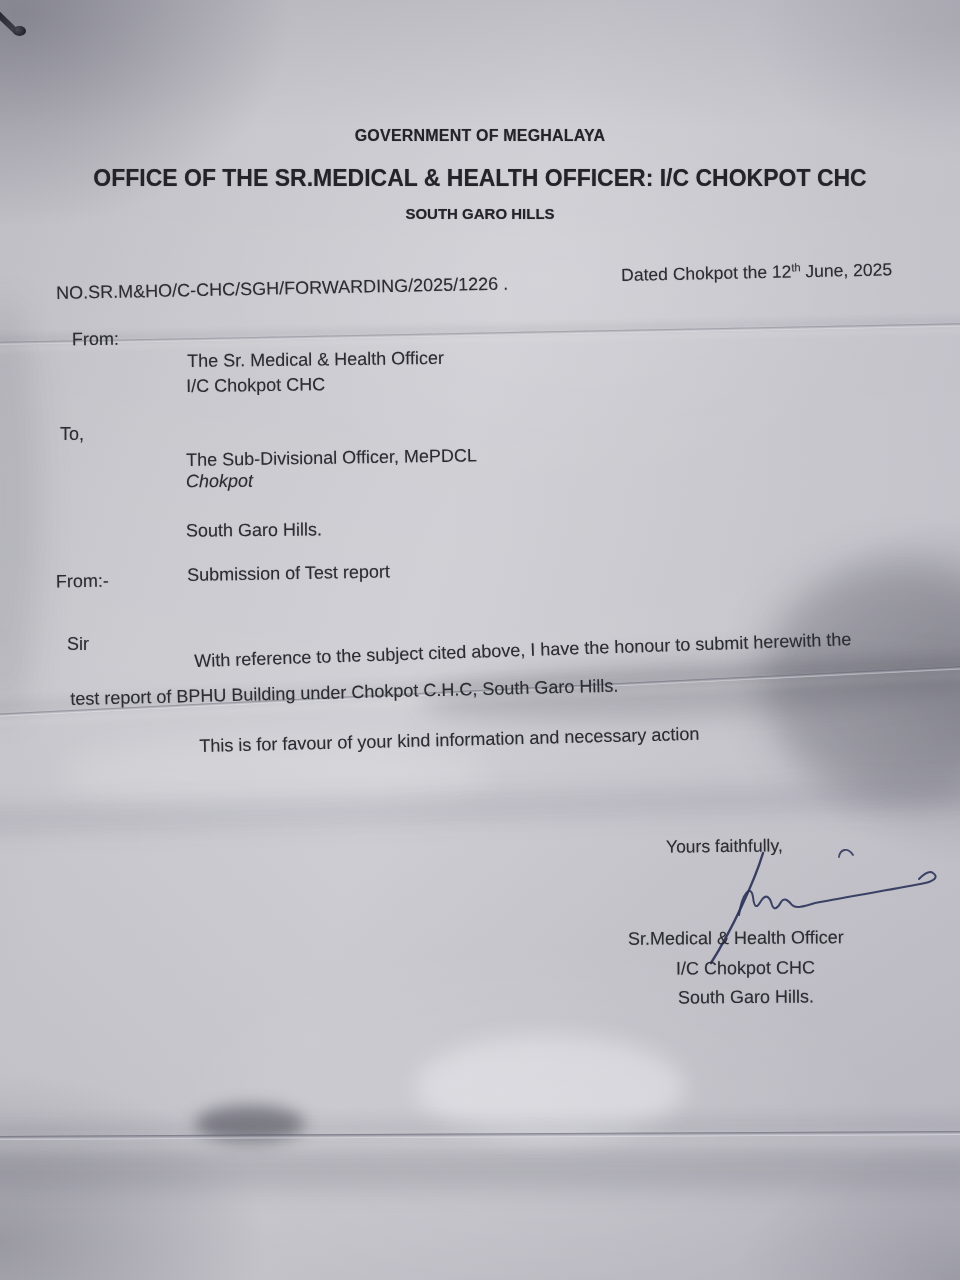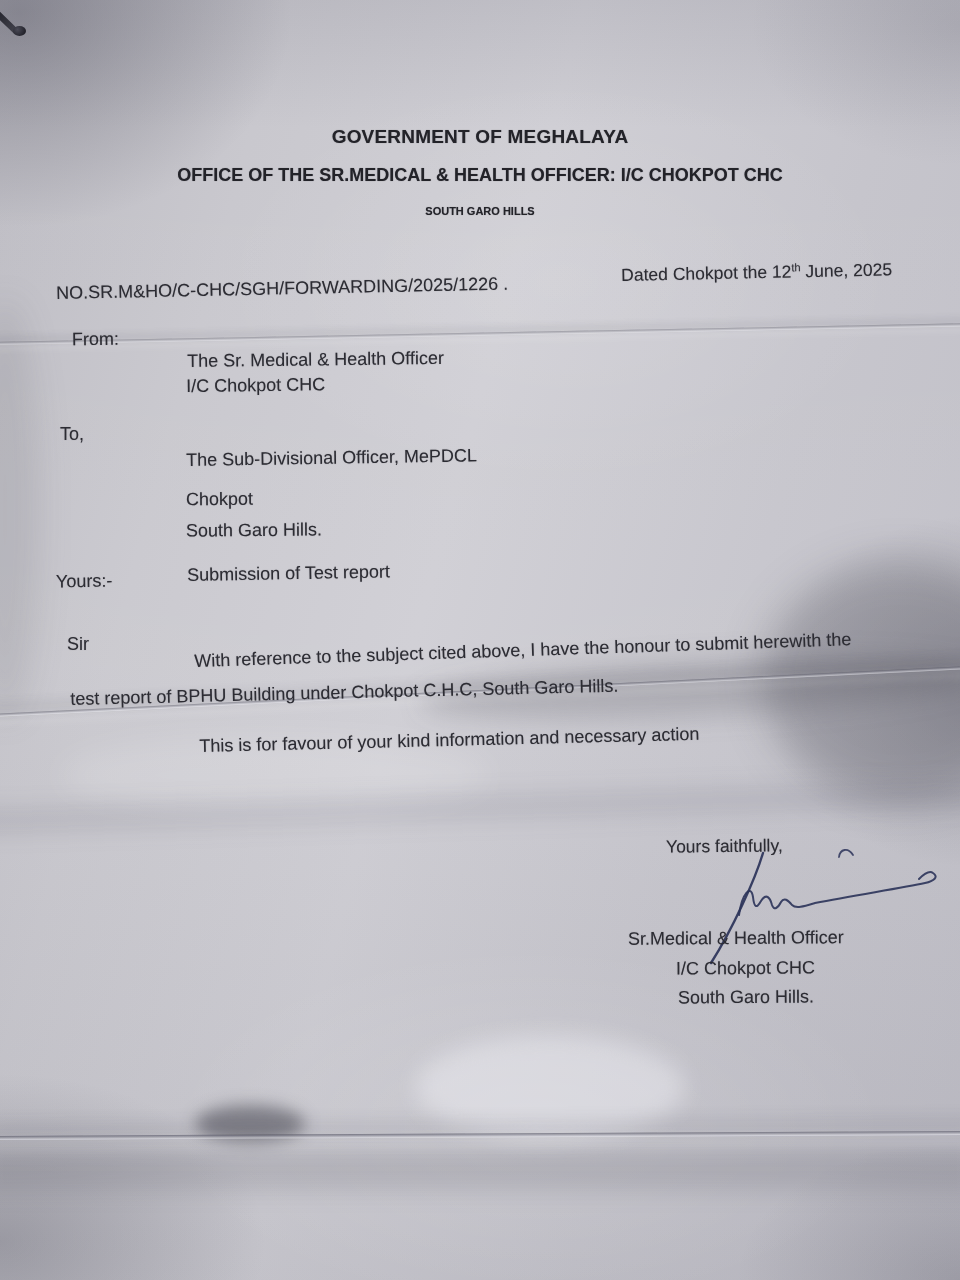--- a/index.html
+++ b/index.html
@@ -74,37 +74,37 @@
   <div class="crease crease-b"></div>
   <div class="soft hl-below-b"></div>
   <div class="soft sh-band-800"></div>
   <div class="soft hl-bump-c"></div>
   <div class="soft sh-smudge-c"></div>
   <div class="crease crease-c"></div>
   <div class="soft sh-below-c"></div>
   <div class="pin-rod"></div>
   <div class="pin-head"></div>
 
-  <div class="tl hdr" style="top:126px;font-size:19px;letter-spacing:.2px;">GOVERNMENT OF MEGHALAYA</div>
-  <div class="tl hdr" style="top:165px;font-size:18px;">OFFICE OF THE SR.MEDICAL &amp; HEALTH OFFICER: I/C CHOKPOT CHC</div>
-  <div class="tl hdr" style="top:205px;font-size:11px;">SOUTH GARO HILLS</div>
+  <div class="tl hdr" style="top:126px;font-size:16px;letter-spacing:.2px;">GOVERNMENT OF MEGHALAYA</div>
+  <div class="tl hdr" style="top:165px;font-size:23px;">OFFICE OF THE SR.MEDICAL &amp; HEALTH OFFICER: I/C CHOKPOT CHC</div>
+  <div class="tl hdr" style="top:205px;font-size:15px;">SOUTH GARO HILLS</div>
 
   <div class="tl" style="left:56px;top:283px;transform:rotate(-1.2deg);transform-origin:left top;">NO.SR.M&amp;HO/C-CHC/SGH/FORWARDING/2025/1226 .</div>
   <div class="tl" style="left:621px;top:265px;font-size:17.5px;transform:rotate(-1.2deg);transform-origin:left top;"><span>Dated Chokpot the 12</span><span class="sup">th</span><span> June, 2025</span></div>
 
   <div class="tl" style="left:72px;top:329px;transform:rotate(-0.8deg);">From:</div>
   <div class="tl" style="left:187px;top:351px;transform:rotate(-0.7deg);transform-origin:left top;">The Sr. Medical &amp; Health Officer</div>
   <div class="tl" style="left:186px;top:376px;transform:rotate(-0.7deg);transform-origin:left top;">I/C Chokpot CHC</div>
 
   <div class="tl" style="left:60px;top:424px;text-align:center;">To,</div>
   <div class="tl" style="left:186px;top:450px;transform:rotate(-0.9deg);transform-origin:left top;">The Sub-Divisional Officer, MePDCL</div>
-  <div class="tl" style="left:186px;top:489px;transform:rotate(-0.5deg);">Chokpot</div>
+  <div class="tl" style="left:186px;top:471px;transform:rotate(-0.5deg);font-style:italic;">Chokpot</div>
   <div class="tl" style="left:186px;top:520px;transform:rotate(-0.5deg);">South Garo Hills.</div>
 
-  <div class="tl" style="left:56px;top:571px;transform:rotate(-1deg);">Yours:-</div>
+  <div class="tl" style="left:56px;top:571px;transform:rotate(-1deg);">From:-</div>
   <div class="tl" style="left:187px;top:565px;transform:rotate(-1deg);transform-origin:left top;">Submission of Test report</div>
 
   <div class="tl" style="left:67px;top:634px;">Sir</div>
 
   <div class="tl" style="left:194px;top:651px;transform:rotate(-1.9deg);transform-origin:left top;">With reference to the subject cited above, I have the honour to submit herewith the</div>
   <div class="tl" style="left:70px;top:689px;transform:rotate(-1.4deg);transform-origin:left top;">test report of BPHU Building under Chokpot C.H.C, South Garo Hills.</div>
   <div class="tl" style="left:199px;top:736px;transform:rotate(-1.4deg);transform-origin:left top;">This is for favour of your kind information and necessary action</div>
 
   <div class="tl" style="left:666px;top:836px;font-size:17.5px;transform:rotate(-0.6deg);">Yours faithfully,</div>
 

